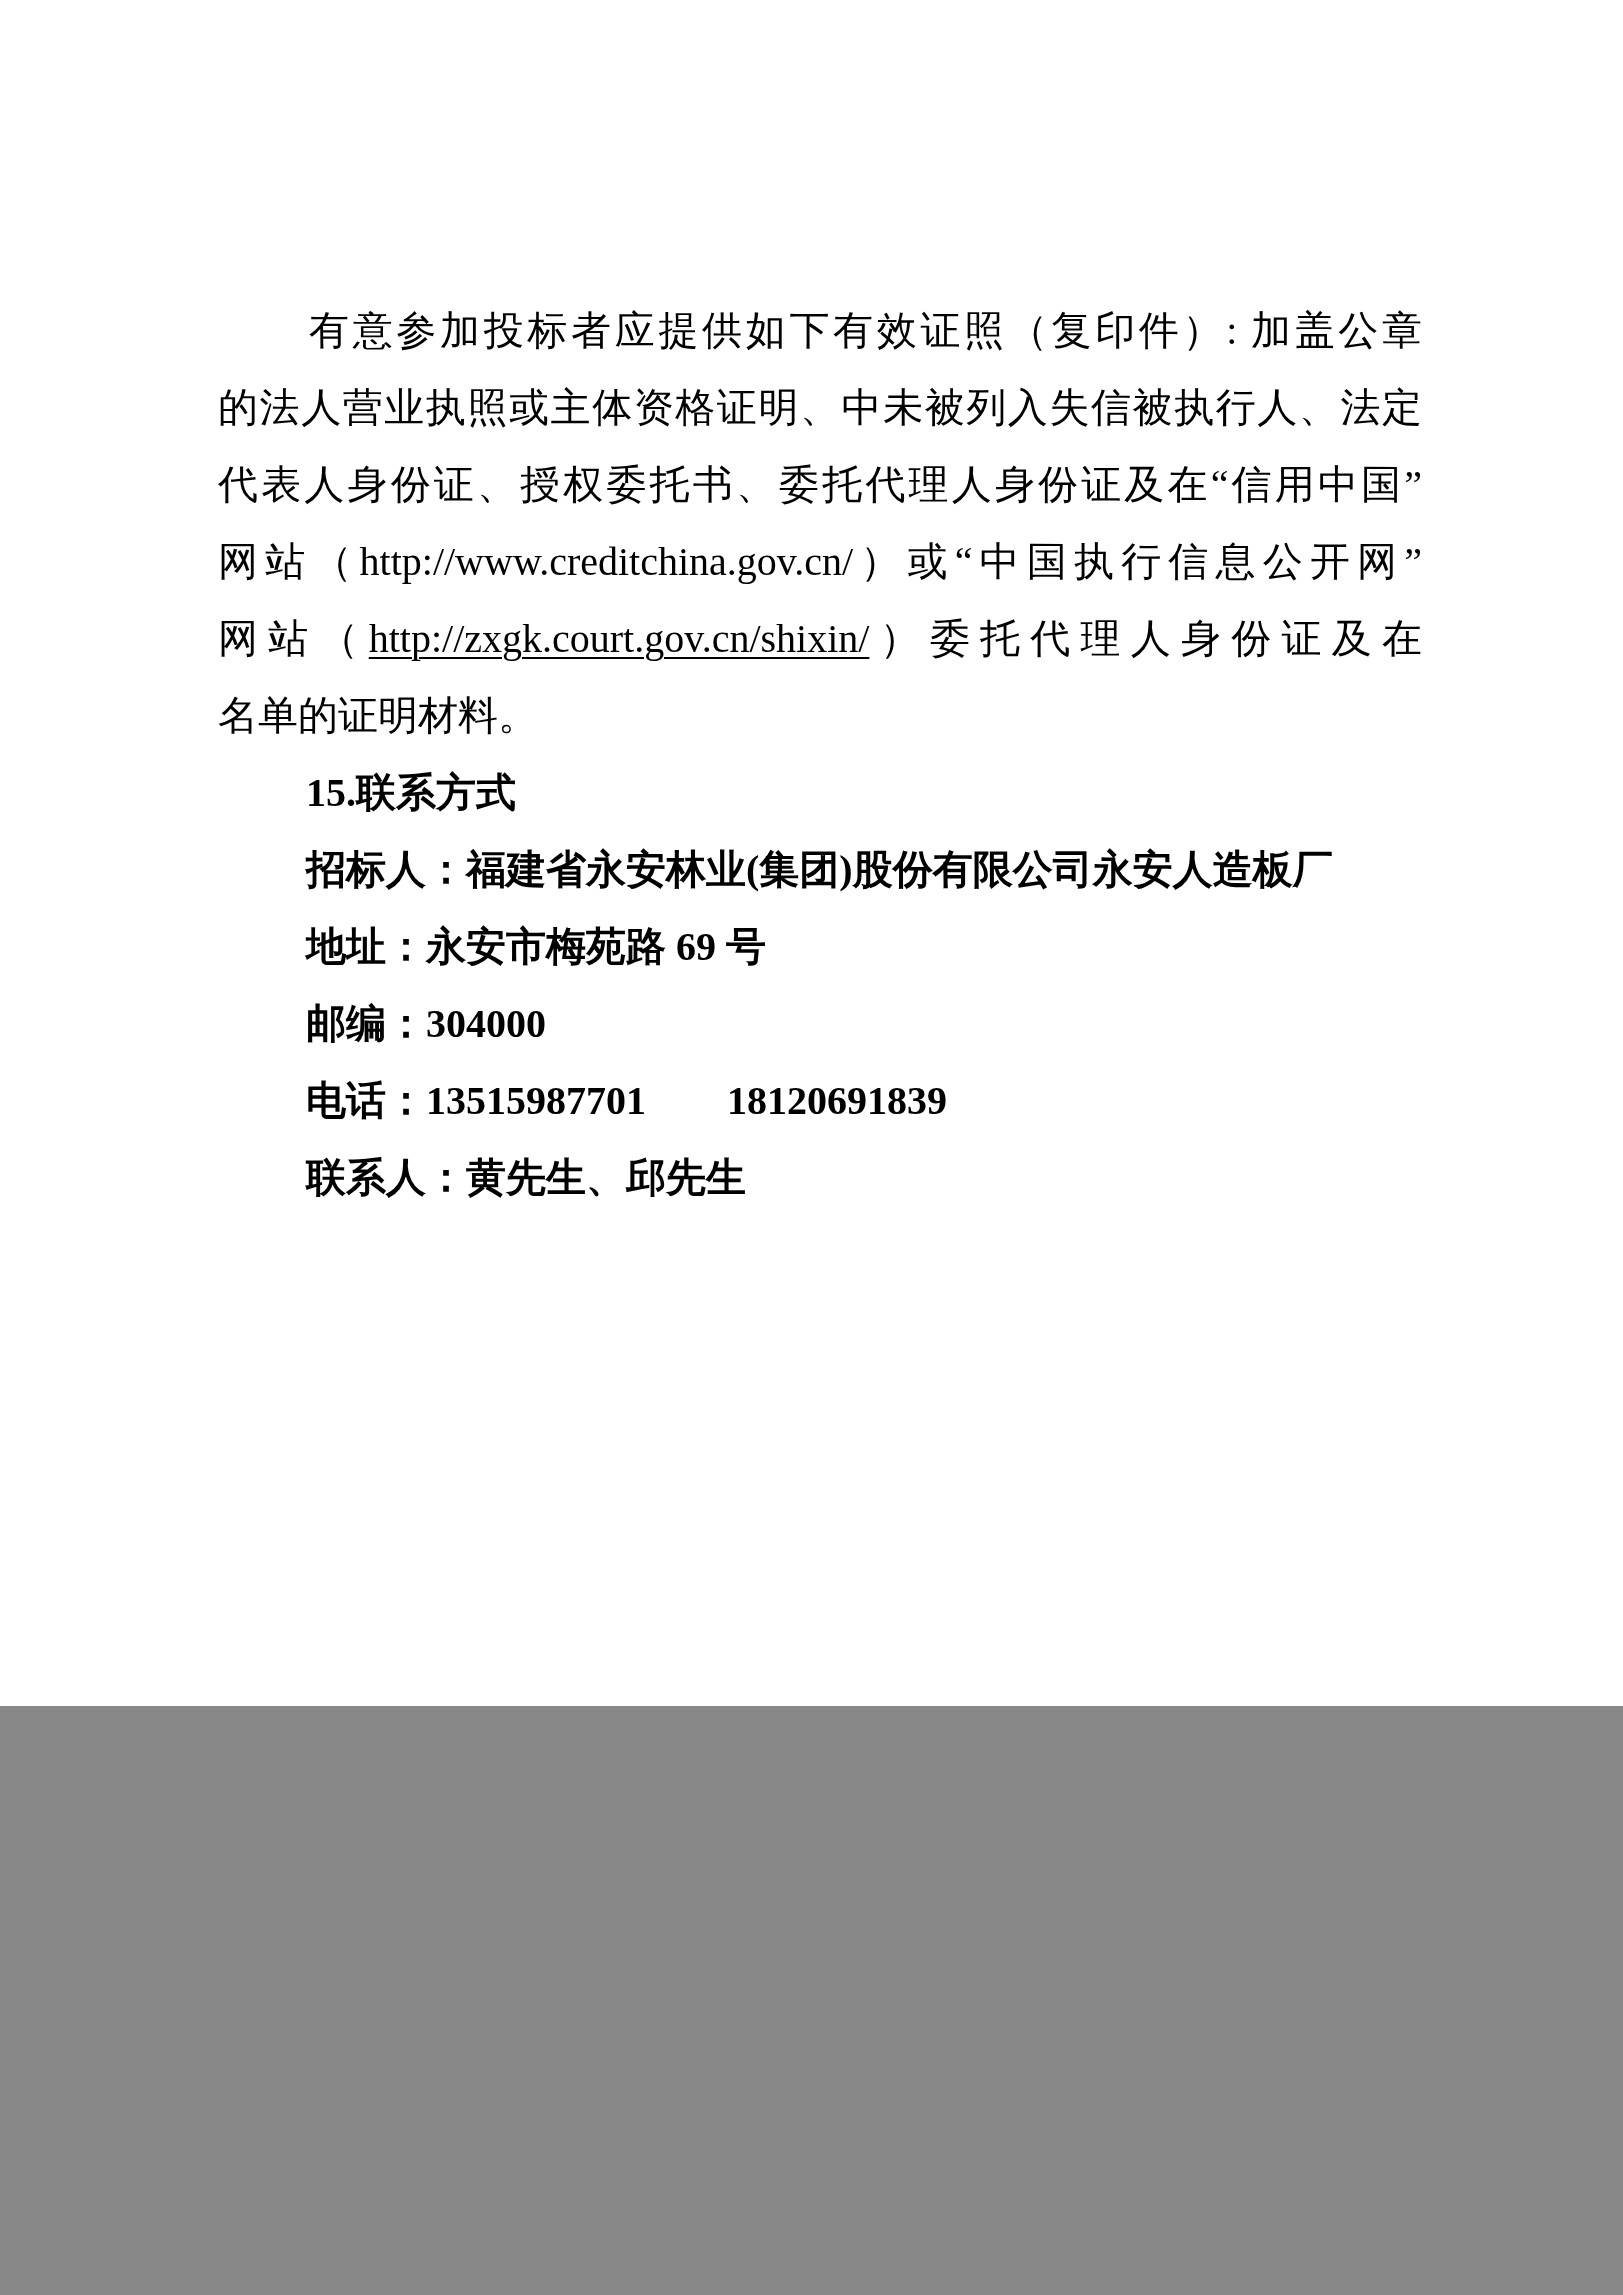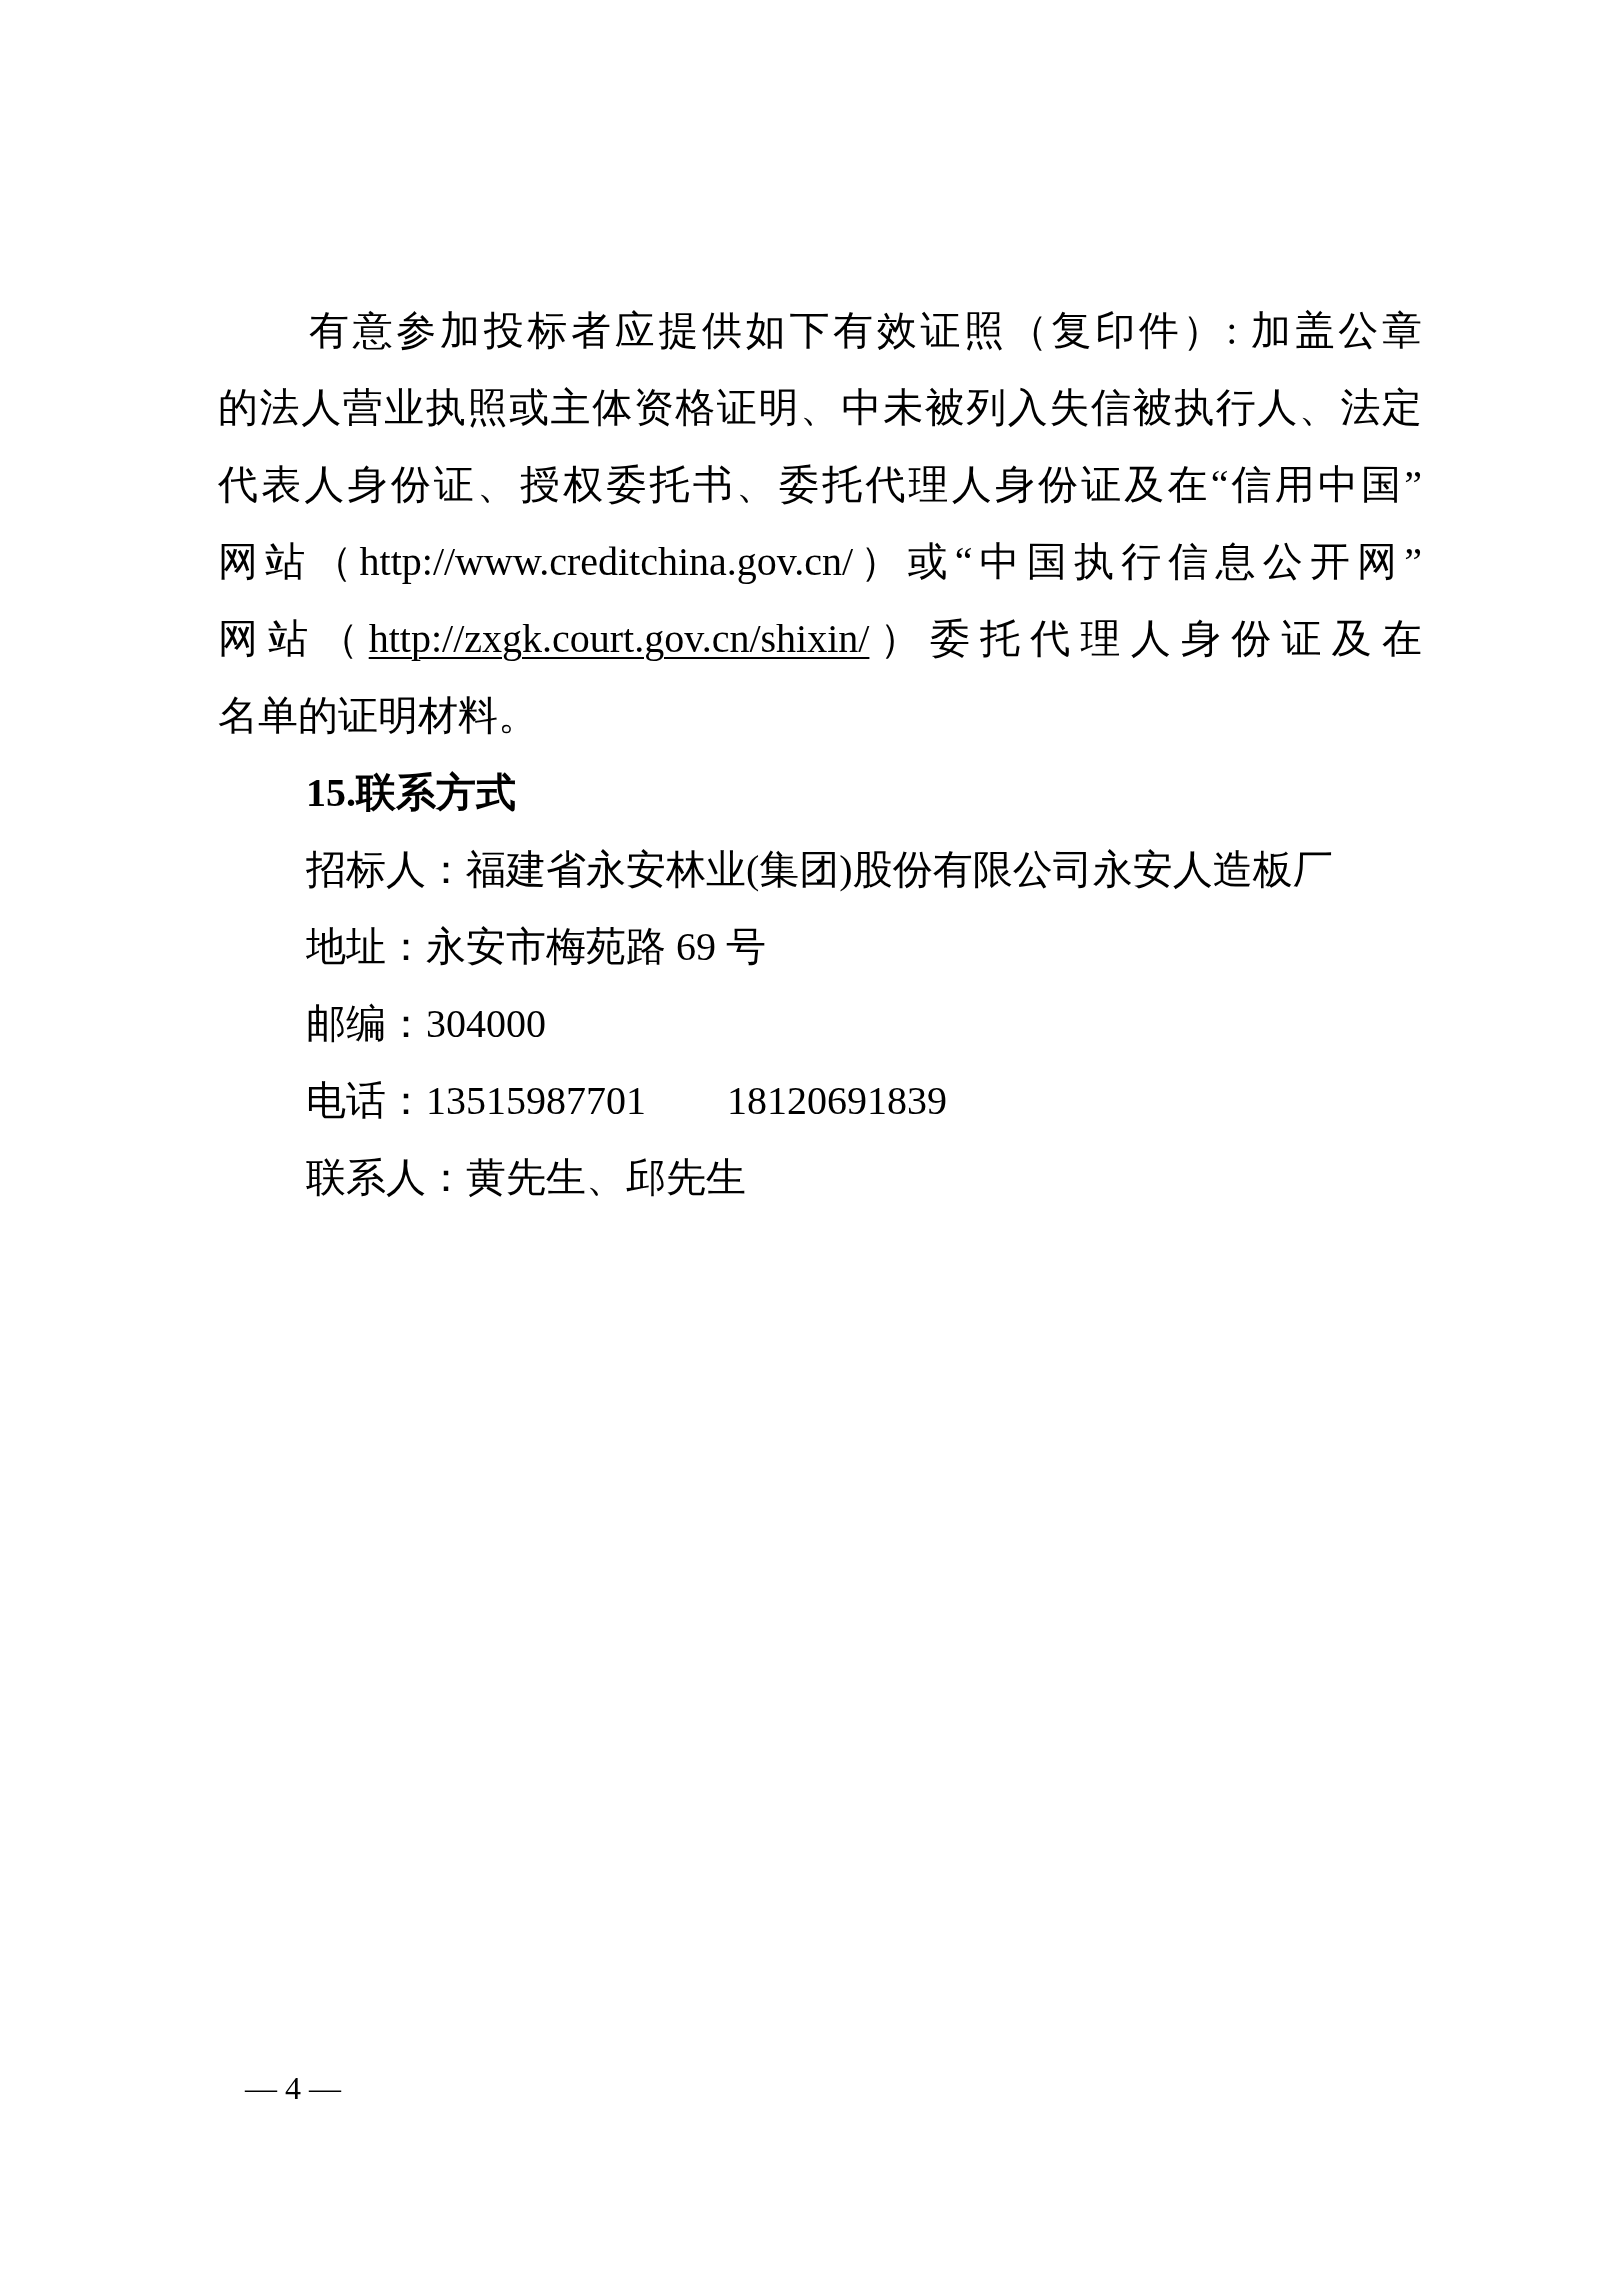--- a/index.html
+++ b/index.html
@@ -3,21 +3,21 @@
 <meta charset="utf-8">
 <style>
   html, body {
     margin: 0;
     padding: 0;
     background: #888888;
   }
   .page {
     position: relative;
     width: 1623px;
-    height: 2295px;
+    height: 1706px;
     background: #ffffff;
     color: #000000;
     font-family: "Liberation Serif", "DejaVu Serif", serif;
     overflow: hidden;
   }
   .content {
     position: absolute;
     left: 218px;
     top: 292px;
     width: 1204px;
@@ -30,20 +30,21 @@
   }
   .justify {
     text-align: justify;
     text-align-last: justify;
   }
   .indent {
     padding-left: 91px;
   }
   .indent2 {
     padding-left: 88px;
+    font-weight: bold;
   }
   .heading {
     font-weight: bold;
   }
   .hyperlink {
     text-decoration: underline;
     text-underline-offset: 5px;
     text-decoration-thickness: 1.7px;
     font-family: Liberation Serif, serif;
   }

